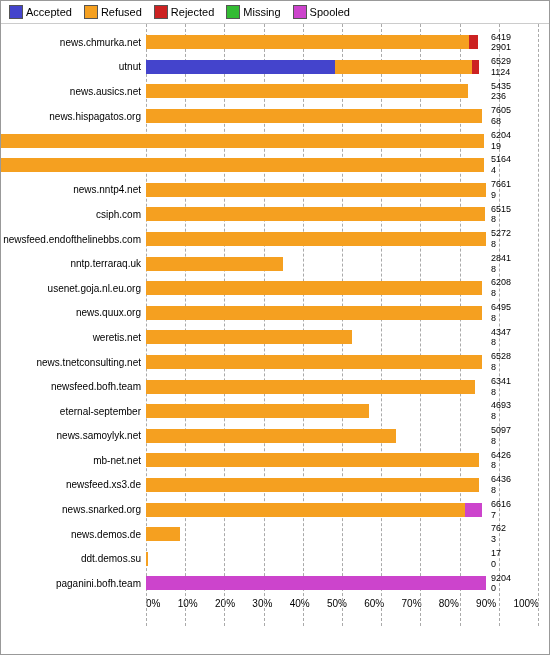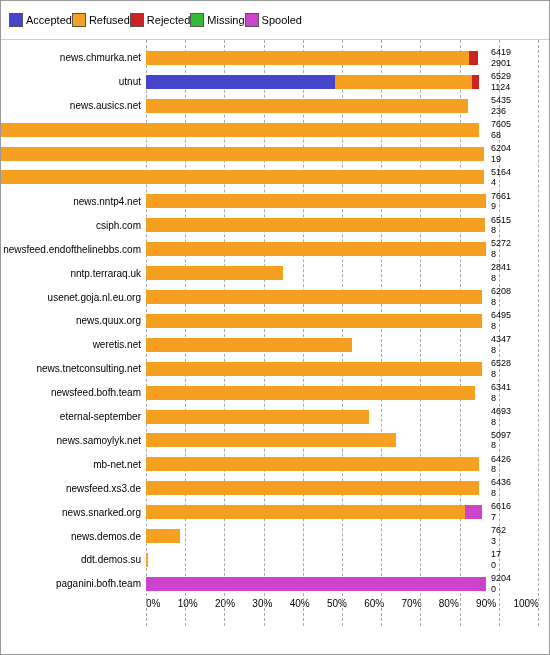--- a/index.html
+++ b/index.html
@@ -15,22 +15,22 @@
       width: 550px;
       height: 655px;
       background: #fff;
       border: 1px solid #999;
       display: flex;
       flex-direction: column;
     }
     .legend {
       display: flex;
       align-items: center;
-      padding: 12px 8px;
-      gap: 0;
+      padding: 4px 8px;
+      gap: 12px;
       border-bottom: 1px solid #ccc;
       flex-wrap: nowrap;
     }
     .legend-item {
       display: flex;
       align-items: center;
       gap: 3px;
       font-size: 11px;
     }
     .legend-color {
@@ -207,20 +207,21 @@
             <div class="bar-wrapper">
               <div class="bar-segment color-refused" style="width: 94%;"></div>
             </div>
             <div class="nums">
               <span>5435</span>
               <span>236</span>
             </div>
           </div>
         </div>
         <div class="bar-row">
+          <div class="row-label">news.hispagatos.org</div>
           <div class="bar-area">
             <div class="bar-wrapper">
               <div class="bar-segment color-refused" style="width: 98%;"></div>
             </div>
             <div class="nums">
               <span>7605</span>
               <span>68</span>
             </div>
           </div>
         </div>

